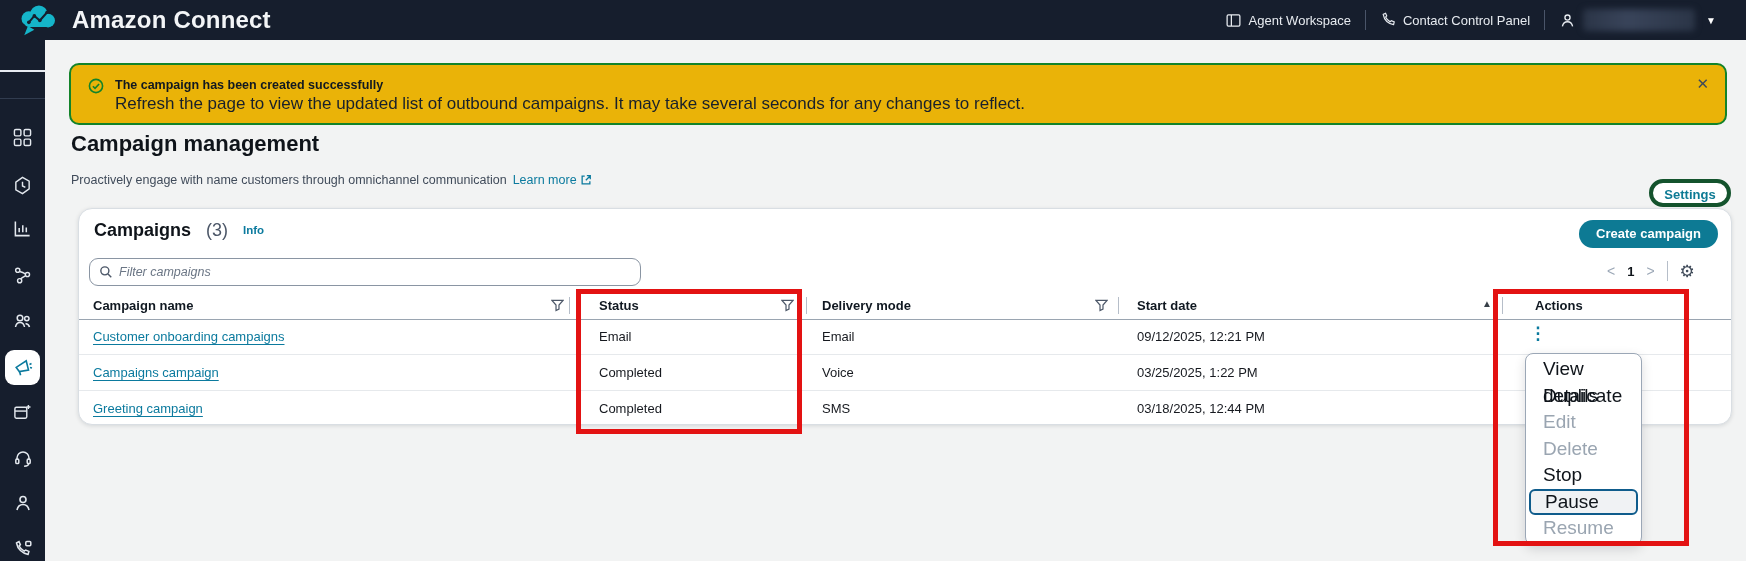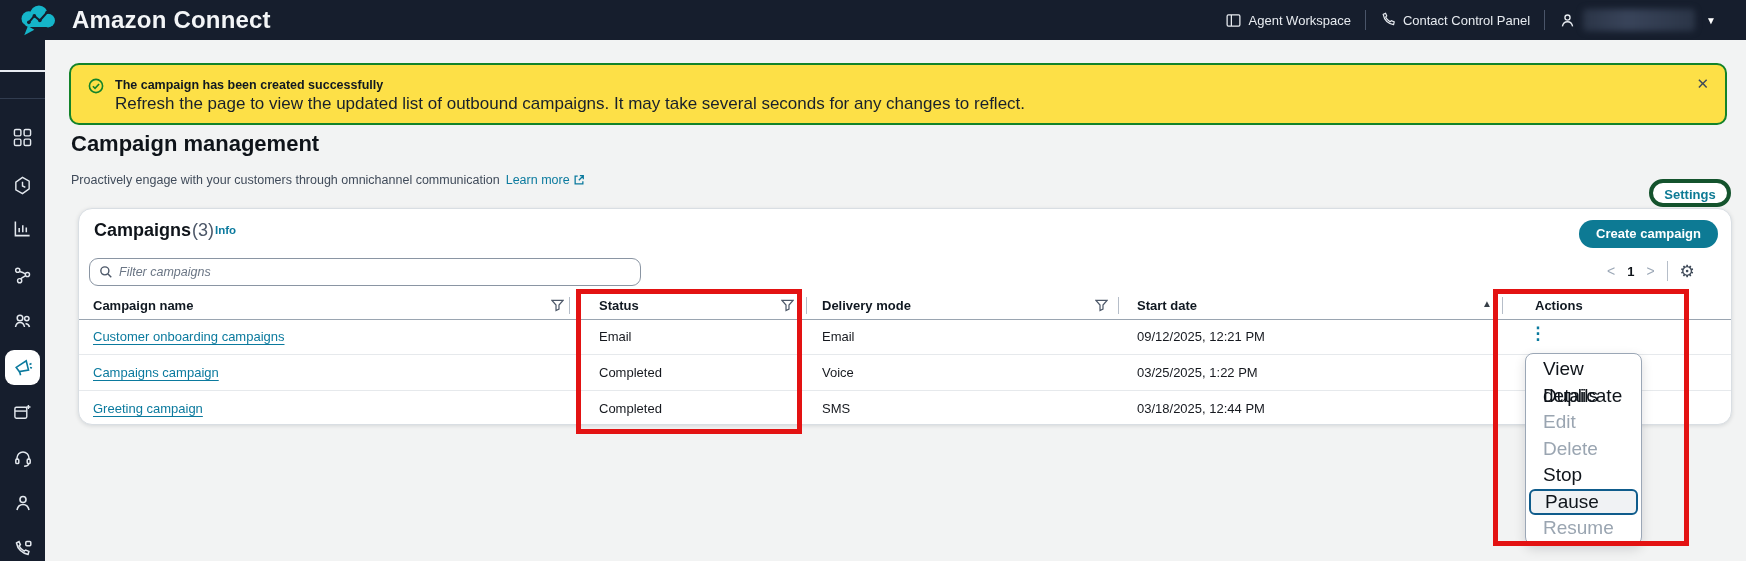--- a/index.html
+++ b/index.html
@@ -17,35 +17,35 @@
   .caret { color:#ffffff; font-size:10px; margin-left:4px; }
 
   
   .sidebar { position:absolute; left:0; top:40px; width:45px; height:521px; background:#161e2d; z-index:20; }
   .sb-item { position:absolute; left:0; width:45px; height:34px; display:flex; align-items:center; justify-content:center; cursor:pointer; }
   .sb-sep { position:absolute; left:0; top:58px; width:45px; height:1px; background:#313c4f; }
   .sb-active-tile { position:absolute; left:5px; top:310px; width:35px; height:35px; background:#ffffff; border-radius:9px; display:flex; align-items:center; justify-content:center; cursor:pointer; }
   .burger span { display:block; width:16px; height:2px; background:#e8ecf2; margin:2.5px 0; }
 
   
-  .banner { position:absolute; left:69px; top:63px; width:1658px; height:62px; background:#fde047; border:2px solid #13832a; border-radius:10px; z-index:5; display:flex; align-items:flex-start; padding:10px 16px 0 17px; }
+  .banner { position:absolute; left:69px; top:63px; width:1658px; height:62px; background:#eab308; border:2px solid #13832a; border-radius:10px; z-index:5; display:flex; align-items:flex-start; padding:10px 16px 0 17px; }
   .banner-text { margin-left:11px; }
   .banner-title { font-size:12.5px; font-weight:bold; color:#101821; line-height:20px; }
   .banner-msg { font-size:17px; color:#18202b; line-height:18px; }
   .banner-close { position:absolute; right:16px; top:9px; color:#3f4a59; font-size:15px; cursor:pointer; line-height:20px; }
 
   
   .page-title { position:absolute; left:71px; top:131px; font-size:22px; font-weight:bold; color:#0f141a; }
   .page-sub { position:absolute; left:71px; top:173px; font-size:12.5px; color:#404b5a; display:flex; align-items:center; gap:6px; }
   .learn-more { color:#0b7a9e; cursor:pointer; display:flex; align-items:center; gap:3px; }
   .settings-btn { position:absolute; left:1649px; top:141px; width:82px; height:28px; border:4px solid #14532d; border-radius:16px; background:#ffffff; color:#0d7a94; font-size:13px; font-weight:bold; text-align:center; line-height:24px; cursor:pointer;margin-top:38px; }
 
   
   .card { position:absolute; left:78px; top:208px; width:1654px; height:217px; background:#ffffff; border:1px solid #d9dee3; border-radius:14px; box-shadow:0 1px 4px rgba(0,28,36,.12); z-index:1; }
-  .card-heading { position:absolute; left:15px; top:11px; display:flex; align-items:baseline; gap:1px; }
+  .card-heading { position:absolute; left:15px; top:11px; display:flex; align-items:baseline; gap:15px; }
   .card-heading .h { font-size:18px; font-weight:bold; color:#0f141a; }
   .card-heading .count { font-size:18px; color:#4c5768; }
   .card-heading .info { font-size:11.5px; color:#0b7a9e; font-weight:bold; cursor:pointer; position:relative; top:-2px; }
   .create-btn { position:absolute; left:1500px; top:11px; width:139px; height:28px; background:#0d7a94; border:none; border-radius:16px; color:#ffffff; font-size:13px; font-weight:bold; line-height:28px; text-align:center; cursor:pointer; }
 
   .filter-box { position:absolute; left:10px; top:49px; width:552px; height:28px; border:1.5px solid #8a95a3; border-radius:9px; background:#fff; display:flex; align-items:center; padding-left:9px; gap:6px; }
   .filter-box input { border:none; outline:none; width:480px; font-size:12.5px; font-style:italic; color:#333; background:transparent; font-family:"Liberation Sans",sans-serif; }
   .filter-box input::placeholder { color:#6b7685; font-style:italic; }
 
   .pager { position:absolute; left:1528px; top:50px; height:24px; display:flex; align-items:center; gap:12px; }
@@ -225,21 +225,21 @@
     </span>
     <div class="banner-text">
       <div class="banner-title">The campaign has been created successfully</div>
       <div class="banner-msg">Refresh the page to view the updated list of outbound campaigns. It may take several seconds for any changes to reflect.</div>
     </div>
     <span class="banner-close">✕</span>
   </div>
 
   <div class="page-title">Campaign management</div>
   <div class="page-sub">
-    <span>Proactively engage with your customers through omnichannel communication</span>
+    <span>Proactively engage with name customers through omnichannel communication</span>
     <span class="learn-more">
       <span>Learn more</span>
       <svg width="12" height="12" viewBox="0 0 14 14" stroke="#0b7a9e" stroke-width="1.5" fill="none">
         <path d="M5.5 2.5H2.5v9h9V8.5"></path>
           <path d="M8 2h4v4M12 2 6.8 7.2"></path>
       </svg>
     </span>
   </div>
   <div class="settings-btn">Settings</div>
 

